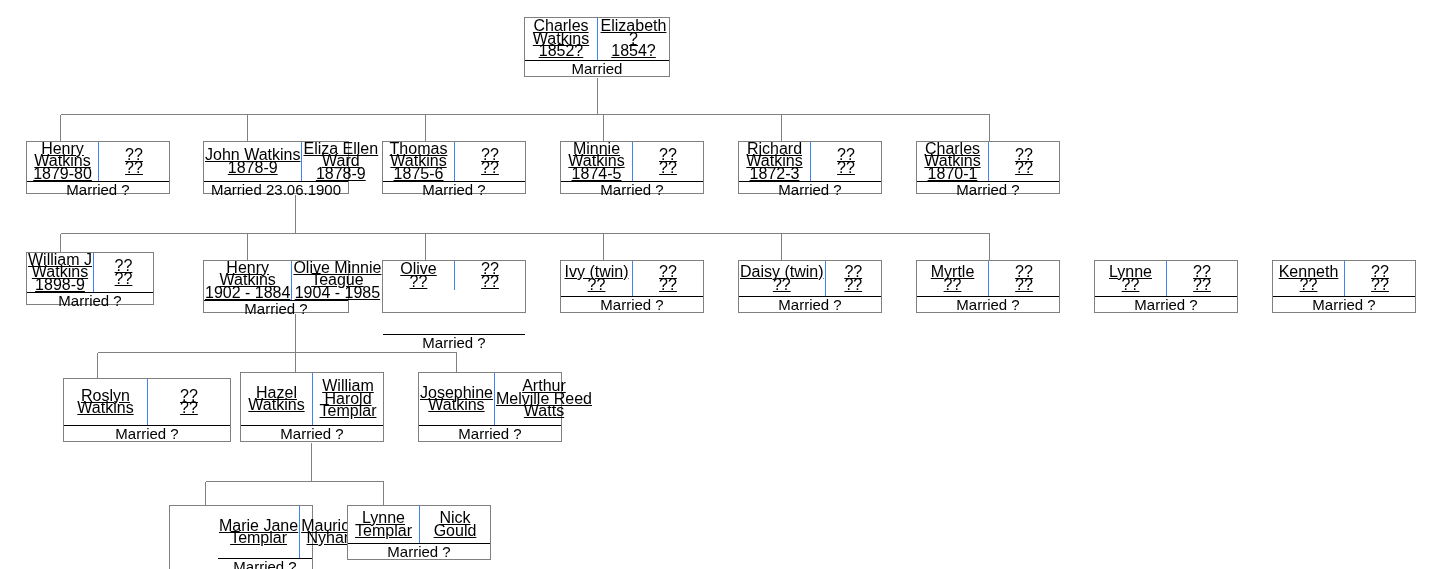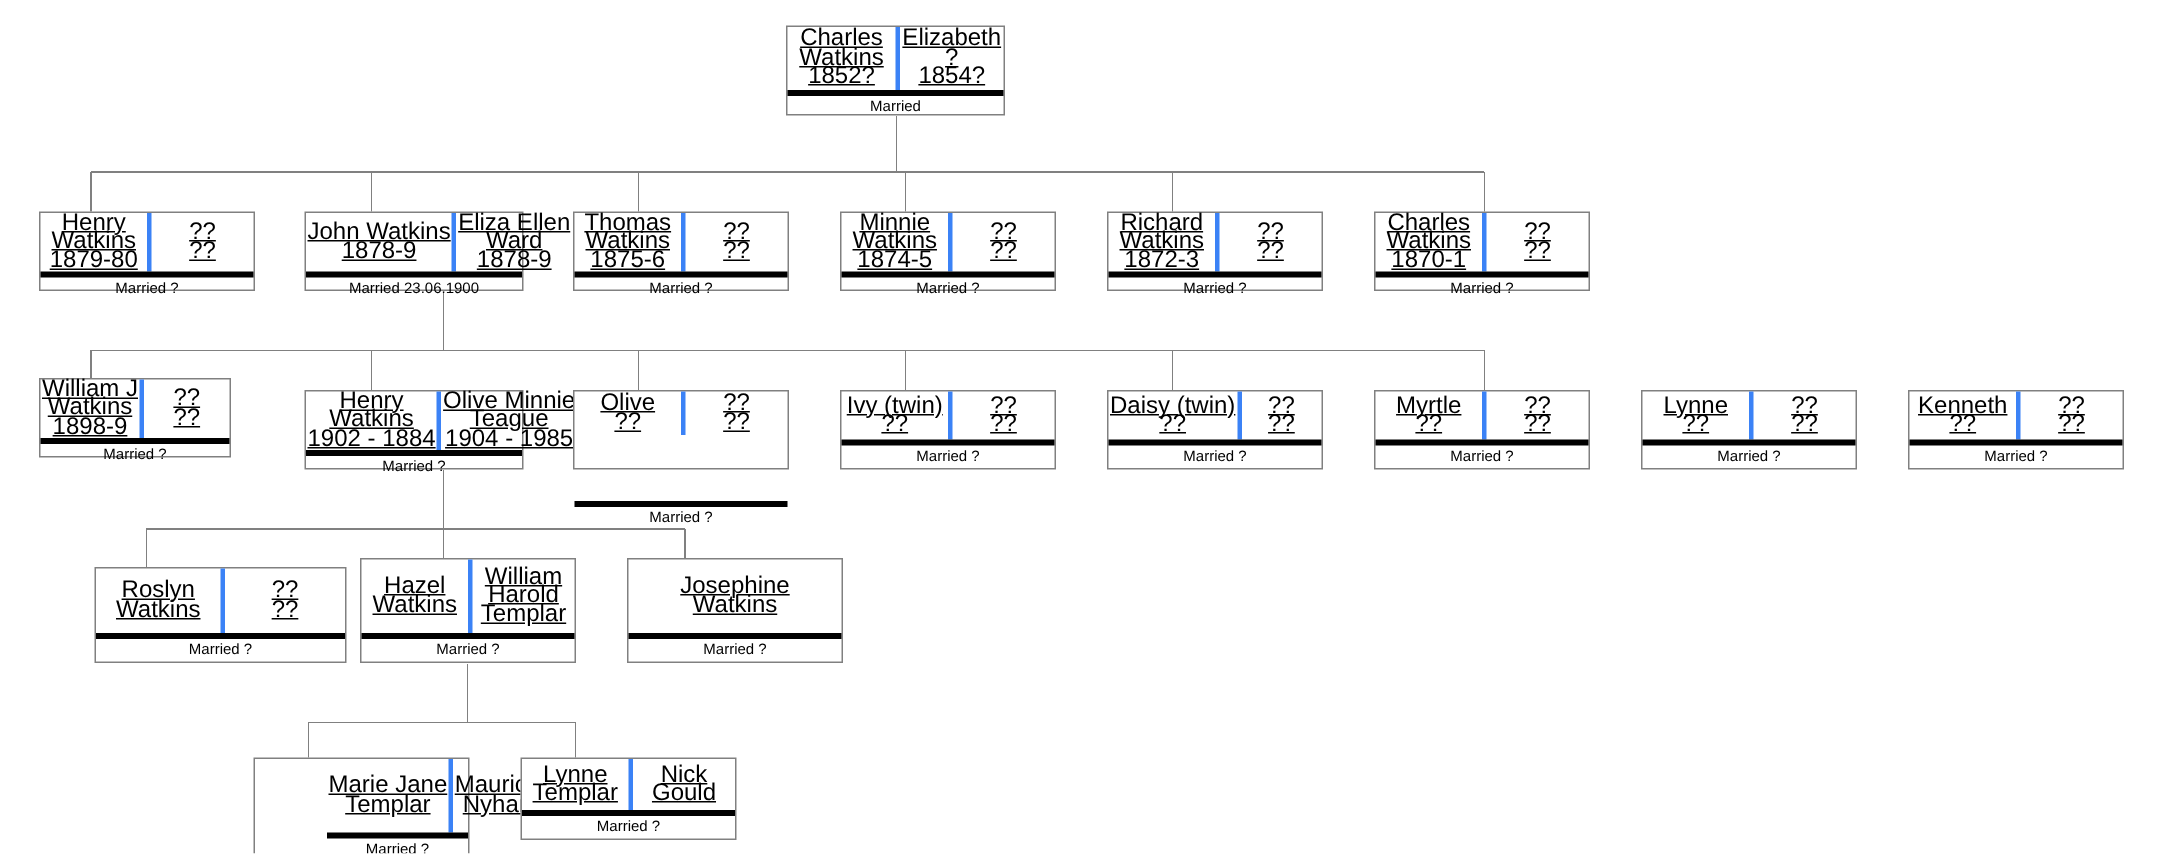--- a/index.html
+++ b/index.html
@@ -46,31 +46,31 @@
     justify-content: center;
     padding: 2px 1px;
     font-size: 16px;
     line-height: 12.5px;
     color: #000000;
     text-align: center;
     white-space: nowrap;
     text-decoration: underline;
   }
   .person + .person {
-    border-left: 3px solid #3b82f6;
+    border-left: 1px solid #3b82f6;
   }
   .person .nm,
   .person .dt {
     display: block;
   }
   .married {
     box-sizing: border-box;
-    border-top: 4px solid #000000;
+    border-top: 1px solid #000000;
     text-align: center;
-    font-size: 10px;
+    font-size: 15px;
     line-height: 13px;
     padding: 1px 0 1px 0;
     color: #000000;
     white-space: nowrap;
   }
 </style>
 </head>
 <body>
 
 <div id="canvas">
@@ -336,20 +336,25 @@
           </div>
         </div>
         <div class="married">Married ?</div>
       </div>
       <div class="couple" style="left: 418px; top: 372px; width: 144px; height: 70px;">
         <div class="persons" style="height: 55px;">
           <div class="person">
             <span class="nm">Josephine</span>
             <span class="nm">Watkins</span>
           </div>
+          <div class="person">
+            <span class="nm">Arthur</span>
+            <span class="nm">Melville Reed</span>
+            <span class="dt">Watts</span>
+          </div>
         </div>
         <div class="married">Married ?</div>
       </div>
       <div class="couple" style="left: 169px; top: 505px; width: 144px; height: 70px; padding-left: 48px;">
         <div class="persons" style="height: 40px;">
           <div class="person">
             <span class="nm">Marie Jane</span>
             <span class="nm">Templar</span>
           </div>
           <div class="person">

